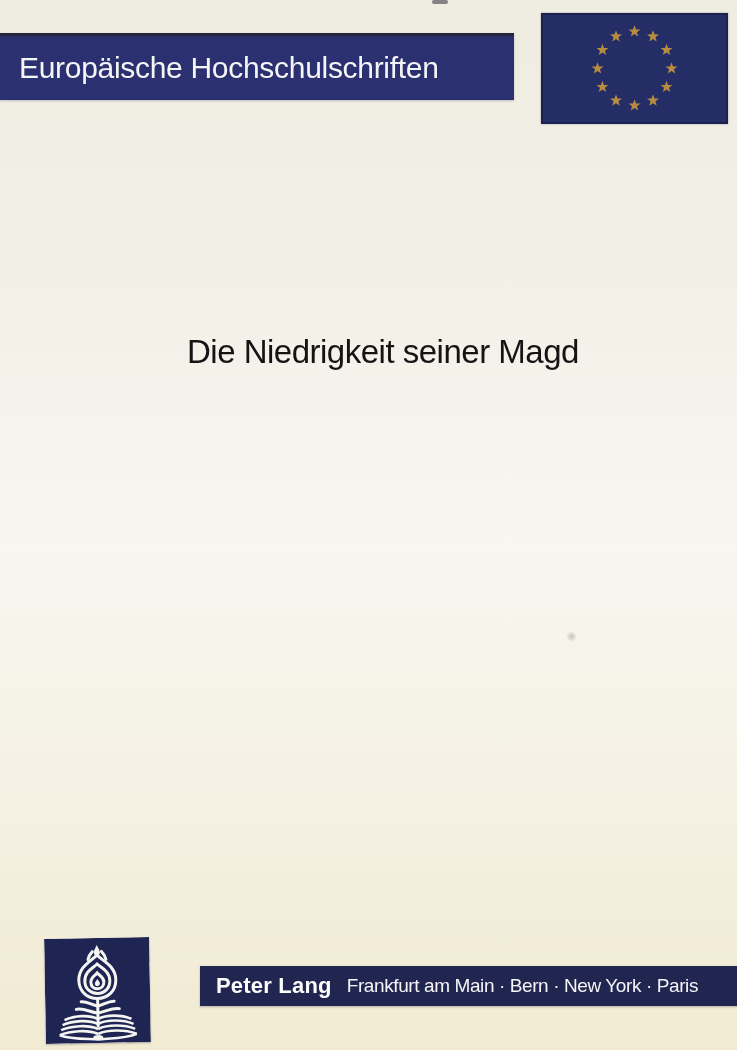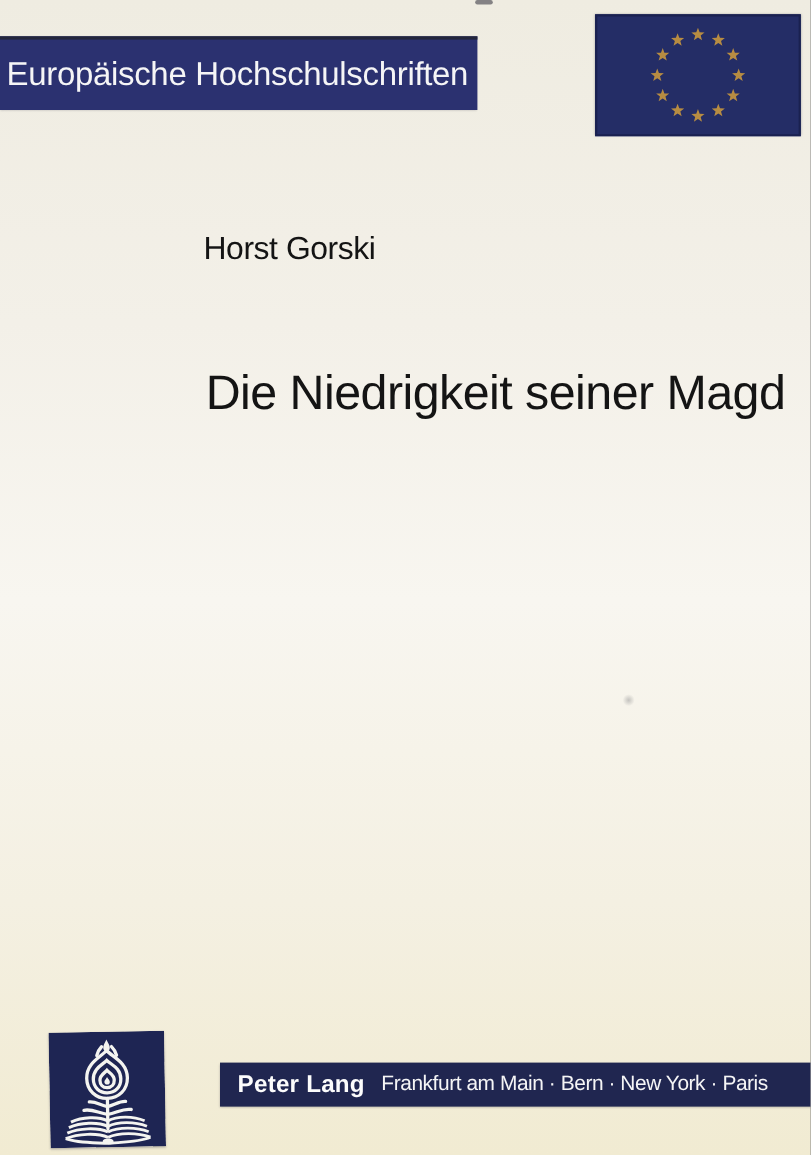--- a/index.html
+++ b/index.html
@@ -20,26 +20,26 @@
   .page{
     position:relative;
     width:737px;height:1050px;
     margin:0 auto;
     overflow:hidden;
     background:linear-gradient(180deg,
       #efece1 0%, #f3f0e8 28%, #f8f6f0 52%,
       #f4f0e2 78%, #f1ebd2 100%);
   }
   .series-banner{
-    position:absolute;left:0;top:33px;width:434px;height:67px;
+    position:absolute;left:0;top:33px;width:514px;height:67px;
     background:var(--banner-navy);
     border-top:3px solid #23263c;
     box-sizing:border-box;
     display:flex;align-items:center;
-    padding-left:6px;
+    padding-left:19px;
     box-shadow:0 1px 2px rgba(40,40,60,.25);
   }
   .series-banner .label{
     color:var(--text-white);
     font-size:30px;
     letter-spacing:-0.3px;
     white-space:nowrap;
   }
   .eu-flag{
     position:absolute;left:541px;top:13px;width:187px;height:111px;
@@ -47,21 +47,21 @@
     box-shadow:inset 0 0 0 2px #1a2150, 0 0 2px rgba(20,20,40,.35);
   }
   .eu-flag svg{display:block;width:100%;height:100%;}
   .author{
     position:absolute;left:185px;top:210px;
     font-size:29px;letter-spacing:-0.4px;
     color:var(--text-black);
   }
   .title{
     position:absolute;left:187px;top:333px;
-    font-size:44px;letter-spacing:-0.5px;
+    font-size:33px;letter-spacing:-0.5px;
     color:var(--text-black);
     white-space:nowrap;
   }
   .subtitle{
     position:absolute;left:187px;top:391px;
     font-size:25px;line-height:27.6px;letter-spacing:-0.4px;
     color:var(--text-black);
   }
   .subtitle .line{display:block;white-space:nowrap;}
   .publisher-logo{
@@ -118,21 +118,20 @@
           <polygon points="0,-6.3 1.54,-2.11 5.99,-1.95 2.49,0.8 3.7,5.1 0,2.62 -3.7,5.1 -2.49,0.8 -5.99,-1.95 -1.54,-2.11" fill="#b78c42" transform="translate(93.50 92.50)"></polygon>
           <polygon points="0,-6.3 1.54,-2.11 5.99,-1.95 2.49,0.8 3.7,5.1 0,2.62 -3.7,5.1 -2.49,0.8 -5.99,-1.95 -1.54,-2.11" fill="#b78c42" transform="translate(75.00 87.54)"></polygon>
           <polygon points="0,-6.3 1.54,-2.11 5.99,-1.95 2.49,0.8 3.7,5.1 0,2.62 -3.7,5.1 -2.49,0.8 -5.99,-1.95 -1.54,-2.11" fill="#b78c42" transform="translate(61.46 74.00)"></polygon>
           <polygon points="0,-6.3 1.54,-2.11 5.99,-1.95 2.49,0.8 3.7,5.1 0,2.62 -3.7,5.1 -2.49,0.8 -5.99,-1.95 -1.54,-2.11" fill="#b78c42" transform="translate(56.50 55.50)"></polygon>
           <polygon points="0,-6.3 1.54,-2.11 5.99,-1.95 2.49,0.8 3.7,5.1 0,2.62 -3.7,5.1 -2.49,0.8 -5.99,-1.95 -1.54,-2.11" fill="#b78c42" transform="translate(61.46 37.00)"></polygon>
           <polygon points="0,-6.3 1.54,-2.11 5.99,-1.95 2.49,0.8 3.7,5.1 0,2.62 -3.7,5.1 -2.49,0.8 -5.99,-1.95 -1.54,-2.11" fill="#b78c42" transform="translate(75.00 23.46)"></polygon>
         </g>
     </svg>
   </div>
 
-  <div class="author">Horst Gorski</div>
 
   <div class="title">Die Niedrigkeit seiner Magd</div>
 
 
   <div class="publisher-logo">
     <svg viewBox="0 0 105 105">
       <rect width="105" height="105" fill="#1e2553"></rect>
       <g stroke="#f4f4f0" fill="none" stroke-width="3" stroke-linecap="round">
         <path d="M52.5 17 C47 23 34 28 34 42 C34 53 42 60.5 52.5 60.5 C63 60.5 71 53 71 42 C71 28 58 23 52.5 17 Z"></path>
         <path d="M52.5 26 C48.5 30 40 33 40 43 C40 50.5 45.5 55.5 52.5 55.5 C59.5 55.5 65 50.5 65 43 C65 33 56.5 30 52.5 26 Z"></path>

